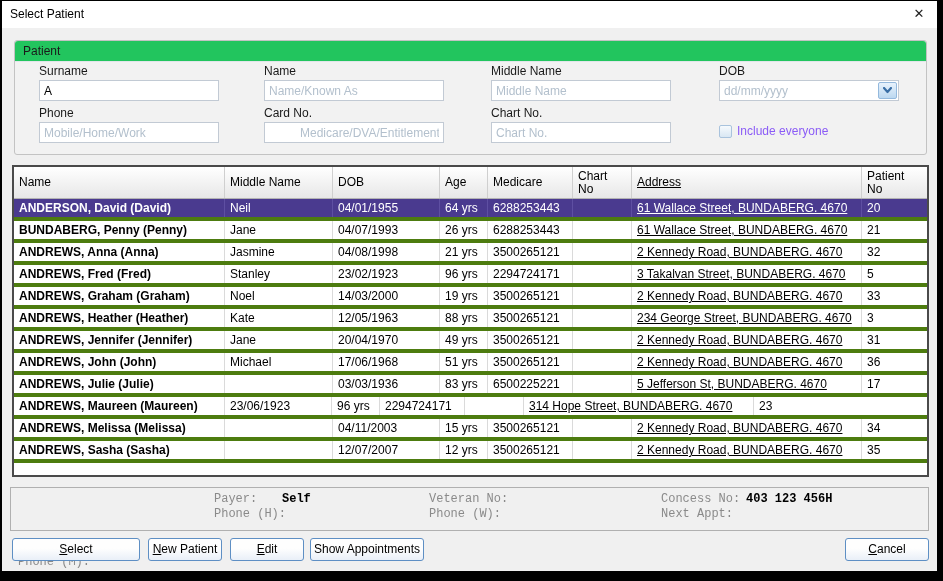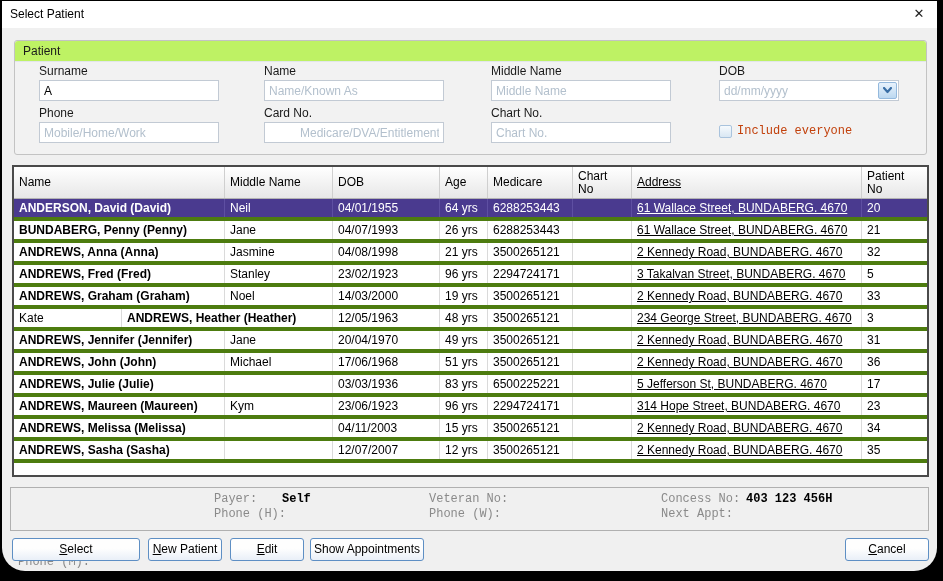--- a/index.html
+++ b/index.html
@@ -1,38 +1,38 @@
 <!DOCTYPE html>
 <html><head>
 <meta charset="utf-8">
 <style>
   * { margin:0; padding:0; box-sizing:border-box; }
   html,body { width:943px; height:581px; }
   body { background:#000; font-family:"Liberation Sans", sans-serif; font-size:12px; color:#000; position:relative; overflow:hidden; }
 
-  .window { position:absolute; left:2px; top:1px; width:935px; height:570px; background:#f0f0f0;border-radius:23px; }
+  .window { position:absolute; left:2px; top:1px; width:935px; height:570px; background:#f0f0f0; }
 
   .titlebar { position:absolute; left:0; top:0; width:100%; height:27px; background:#ffffff; }
   .titlebar .title { position:absolute; left:8px; top:6px; font-size:12px; color:#000; }
   .close-btn { position:absolute; right:10px; top:5px; width:16px; height:16px; text-align:center; line-height:16px; font-size:13px; color:#222; cursor:pointer; }
 
   
   .groupbox { position:absolute; left:12px; top:39px; width:913px; height:115px; border:1px solid #c3c3c3; border-radius:3px; background:#f2f2f2; }
-  .groupbox .caption { position:absolute; left:0; top:0; width:100%; height:21px; background:#bef264; border-bottom:1px solid #e2e6eb; border-radius:3px 3px 0 0; }
+  .groupbox .caption { position:absolute; left:0; top:0; width:100%; height:21px; background:#22c55e; border-bottom:1px solid #e2e6eb; border-radius:3px 3px 0 0; }
   .groupbox .caption span { position:absolute; left:8px; top:3px; color:#1a1a1a; }
 
   .fld-label { position:absolute; font-size:12px; color:#1a1a1a; white-space:nowrap; }
   .fld-input { position:absolute; width:180px; height:21px; border:1px solid #c2cad4; background:#fff; font-family:"Liberation Sans",sans-serif; font-size:12px; padding:0 4px; color:#000; }
   .fld-input::placeholder { color:#b3c0cd; opacity:1; }
 
   .combo-btn { position:absolute; width:19px; height:17px; border:1px solid #94b9dd; border-radius:2px; background:linear-gradient(#e8f2fc,#bcd8f0); display:flex; align-items:center; justify-content:center; cursor:pointer; }
 
   .checkbox-row { position:absolute; display:flex; align-items:center; gap:5px; }
   .checkbox-box { width:13px; height:13px; border:1px solid #a9c3dd; border-radius:2px; background:linear-gradient(#f6fafd,#d9e7f3); cursor:pointer; }
-  .checkbox-label { color:#c2410c;font-family:Liberation Mono, monospace; }
+  .checkbox-label { color:#8b5cf6; }
 
   
   .ptable { position:absolute; left:10px; top:164px; width:917px; height:312px; border:2px solid #4a4a4a; background:#fff; overflow:hidden; }
   .thead { display:flex; height:32px; background:linear-gradient(#ffffff,#e7e7e7); border-bottom:1px solid #b3b3b3; }
   .th { display:flex; align-items:center; padding:0 5px; border-right:1px solid #cfcfcf; color:#000; line-height:13px; }
   .tr { display:flex; height:22px; background:#fff; border-bottom:4px solid #4d7c0f; cursor:default; }
   .td { display:flex; align-items:center; padding:0 5px; border-right:1px solid #dadada; white-space:nowrap; overflow:hidden; color:#000; }
   .td.c0 { font-weight:bold; }
   .c0 { width:211px; } .c1 { width:108px; } .c2 { width:107px; } .c3 { width:48px; }
   .c4 { width:85px; } .c5 { width:59px; } .c6 { width:230px;text-decoration:underline; } .c7 { width:65px; border-right:none; }
@@ -161,24 +161,24 @@
           <div class="td c0">ANDREWS, Graham (Graham)</div>
           <div class="td c1">Noel</div>
           <div class="td c2">14/03/2000</div>
           <div class="td c3">19 yrs</div>
           <div class="td c4">3500265121</div>
           <div class="td c5"></div>
           <div class="td c6">2 Kennedy Road, BUNDABERG. 4670</div>
           <div class="td c7">33</div>
         </div>
         <div class="tr">
+          <div class="td c0">ANDREWS, Heather (Heather)</div>
           <div class="td c1">Kate</div>
-          <div class="td c0">ANDREWS, Heather (Heather)</div>
           <div class="td c2">12/05/1963</div>
-          <div class="td c3">48 yrs</div>
+          <div class="td c3">88 yrs</div>
           <div class="td c4">3500265121</div>
           <div class="td c5"></div>
           <div class="td c6">234 George Street, BUNDABERG. 4670</div>
           <div class="td c7">3</div>
         </div>
         <div class="tr">
           <div class="td c0">ANDREWS, Jennifer (Jennifer)</div>
           <div class="td c1">Jane</div>
           <div class="td c2">20/04/1970</div>
           <div class="td c3">49 yrs</div>
@@ -202,21 +202,20 @@
           <div class="td c1"></div>
           <div class="td c2">03/03/1936</div>
           <div class="td c3">83 yrs</div>
           <div class="td c4">6500225221</div>
           <div class="td c5"></div>
           <div class="td c6">5 Jefferson St, BUNDABERG. 4670</div>
           <div class="td c7">17</div>
         </div>
         <div class="tr">
           <div class="td c0">ANDREWS, Maureen (Maureen)</div>
-          <div class="td c1">Kym</div>
           <div class="td c2">23/06/1923</div>
           <div class="td c3">96 yrs</div>
           <div class="td c4">2294724171</div>
           <div class="td c5"></div>
           <div class="td c6">314 Hope Street, BUNDABERG. 4670</div>
           <div class="td c7">23</div>
         </div>
         <div class="tr">
           <div class="td c0">ANDREWS, Melissa (Melissa)</div>
           <div class="td c1"></div>

